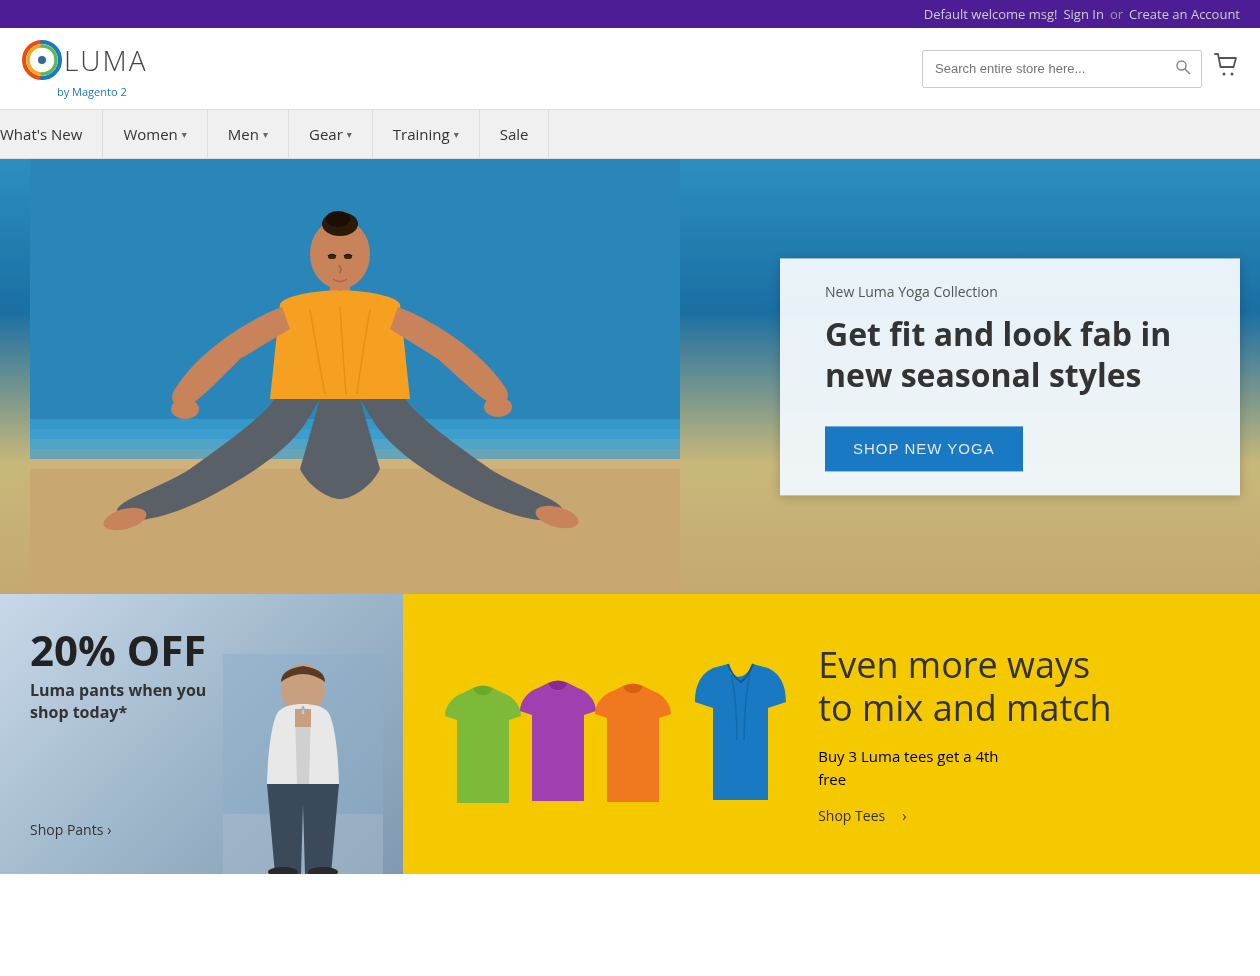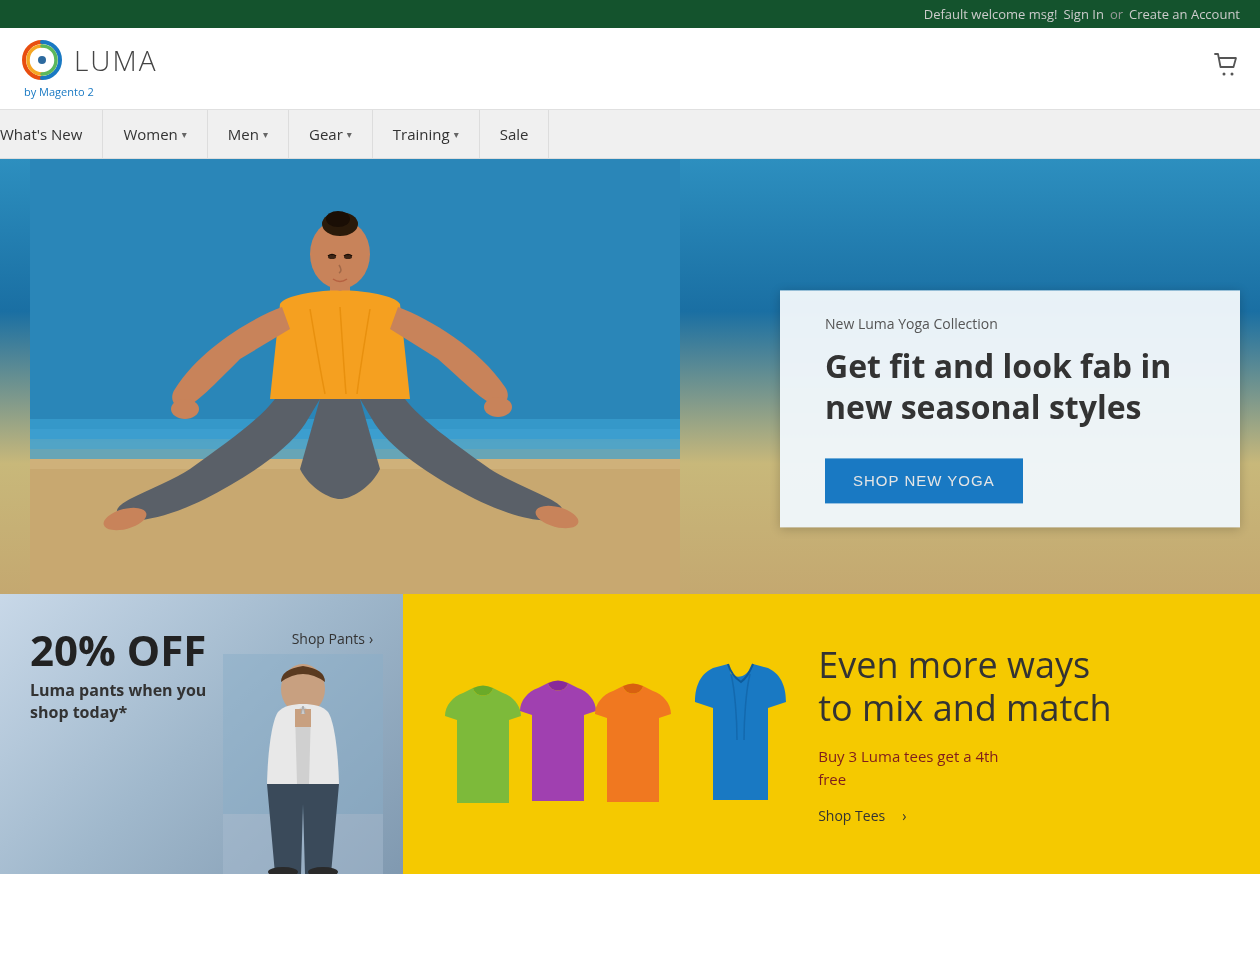--- a/index.html
+++ b/index.html
@@ -1,20 +1,20 @@
 <!DOCTYPE html>
 <html><head>
   <meta charset="utf-8">
   <style>
     * { margin: 0; padding: 0; box-sizing: border-box; }
     body { font-family: 'Open Sans', Arial, sans-serif; background: #fff; width: 1260px; }
 
     
     .top-bar {
-      background: #14532d;
+      background: #4c1d95;
       color: #ccc;
       font-size: 13px;
       padding: 5px 20px;
       display: flex;
       justify-content: flex-end;
       align-items: center;
       gap: 6px;
     }
     .top-bar a { color: #ccc; text-decoration: none; }
     .top-bar .sep { color: #999; }
@@ -28,38 +28,38 @@
       background: #fff;
     }
     .logo-area {
       display: flex;
       flex-direction: column;
       flex: 1;
     }
     .logo-row {
       display: flex;
       align-items: center;
-      gap: 10px;
     }
     .logo-icon {
       width: 44px;
       height: 44px;
     }
     .logo-text {
       font-size: 28px;
       font-weight: 300;
       letter-spacing: 2px;
       color: #444;
       text-transform: uppercase;
     }
     .logo-sub {
       font-size: 11px;
       color: #1979c3;
       margin-top: 2px;
       padding-left: 4px;
+      margin-left: 33px;
     }
     .header-right {
       display: flex;
       align-items: center;
       gap: 12px;
     }
     .search-bar {
       display: flex;
       align-items: center;
       border: 1px solid #ccc;
@@ -126,21 +126,20 @@
     
     .hero-textbox {
       position: absolute;
       right: 20px;
       top: 50%;
       transform: translateY(-50%);
       background: rgba(240, 246, 250, 0.97);
       padding: 24px 45px;
       width: 460px;
       box-shadow: 0 2px 10px rgba(0,0,0,0.2);
-      margin-top: 32px;
     }
     .hero-sub-title {
       font-size: 14px;
       color: #555;
       margin-bottom: 12px;
     }
     .hero-main-title {
       font-size: 32px;
       font-weight: 700;
       color: #333;
@@ -165,21 +164,21 @@
       height: 280px;
     }
 
     
     .promo-pants {
       width: 32%;
       background: linear-gradient(135deg, #c8d8e8 0%, #a0b8cc 50%, #8099b0 100%);
       position: relative;
       overflow: hidden;
       display: flex;
-      flex-direction: row;
+      flex-direction: column;
       padding: 35px 30px;
       justify-content: space-between;
     }
     .promo-pants-text {
       position: relative;
       z-index: 2;
     }
     .promo-discount {
       font-size: 42px;
       font-weight: 700;
@@ -226,21 +225,21 @@
     }
     .tees-main-title {
       font-size: 36px;
       font-weight: 400;
       color: #333;
       line-height: 1.2;
       margin-bottom: 16px;
     }
     .tees-sub {
       font-size: 15px;
-      color: #7f1d1d;
+      color: #000000;
       margin-bottom: 16px;
       line-height: 1.5;
     }
     .tees-link {
       font-size: 14px;
       color: #333;
       cursor: pointer;
       text-decoration: none;
       display: flex;
       align-items: center;
@@ -277,20 +276,29 @@
         <path d="M22 4 C32 4, 40 12, 40 22 C40 32, 32 40, 22 40" stroke="#1979c3" stroke-width="4" fill="none" stroke-linecap="round"></path>
         <path d="M22 8 C14 8, 8 14, 8 22 C8 30, 14 36, 22 36" stroke="#f5a623" stroke-width="3.5" fill="none" stroke-linecap="round"></path>
         <path d="M22 8 C30 8, 36 14, 36 22 C36 30, 30 36, 22 36" stroke="#5cb85c" stroke-width="3.5" fill="none" stroke-linecap="round"></path>
         <circle cx="22" cy="22" r="4" fill="#2d6a9f"></circle>
       </svg>
       <span class="logo-text">LUMA</span>
     </div>
     <div class="logo-sub">by Magento 2</div>
   </div>
   <div class="header-right">
+    <div class="search-bar">
+      <input type="text" placeholder="Search entire store here..." style="">
+      <button class="search-btn">
+        <svg width="16" height="16" viewBox="0 0 16 16" fill="#888">
+          <circle cx="6.5" cy="6.5" r="4.5" stroke="#888" stroke-width="1.5" fill="none"></circle>
+          <line x1="10" y1="10" x2="15" y2="15" stroke="#888" stroke-width="1.5"></line>
+        </svg>
+      </button>
+    </div>
     <div class="cart-icon">
       <svg width="26" height="26" viewBox="0 0 26 26" fill="none">
         <path d="M1 1h3l2.5 13h13l2.5-9H6" stroke="#555" stroke-width="1.8" stroke-linecap="round" stroke-linejoin="round" fill="none"></path>
         <circle cx="10" cy="21" r="1.5" fill="#555"></circle>
         <circle cx="18" cy="21" r="1.5" fill="#555"></circle>
       </svg>
     </div>
   </div>
 </div>
 

